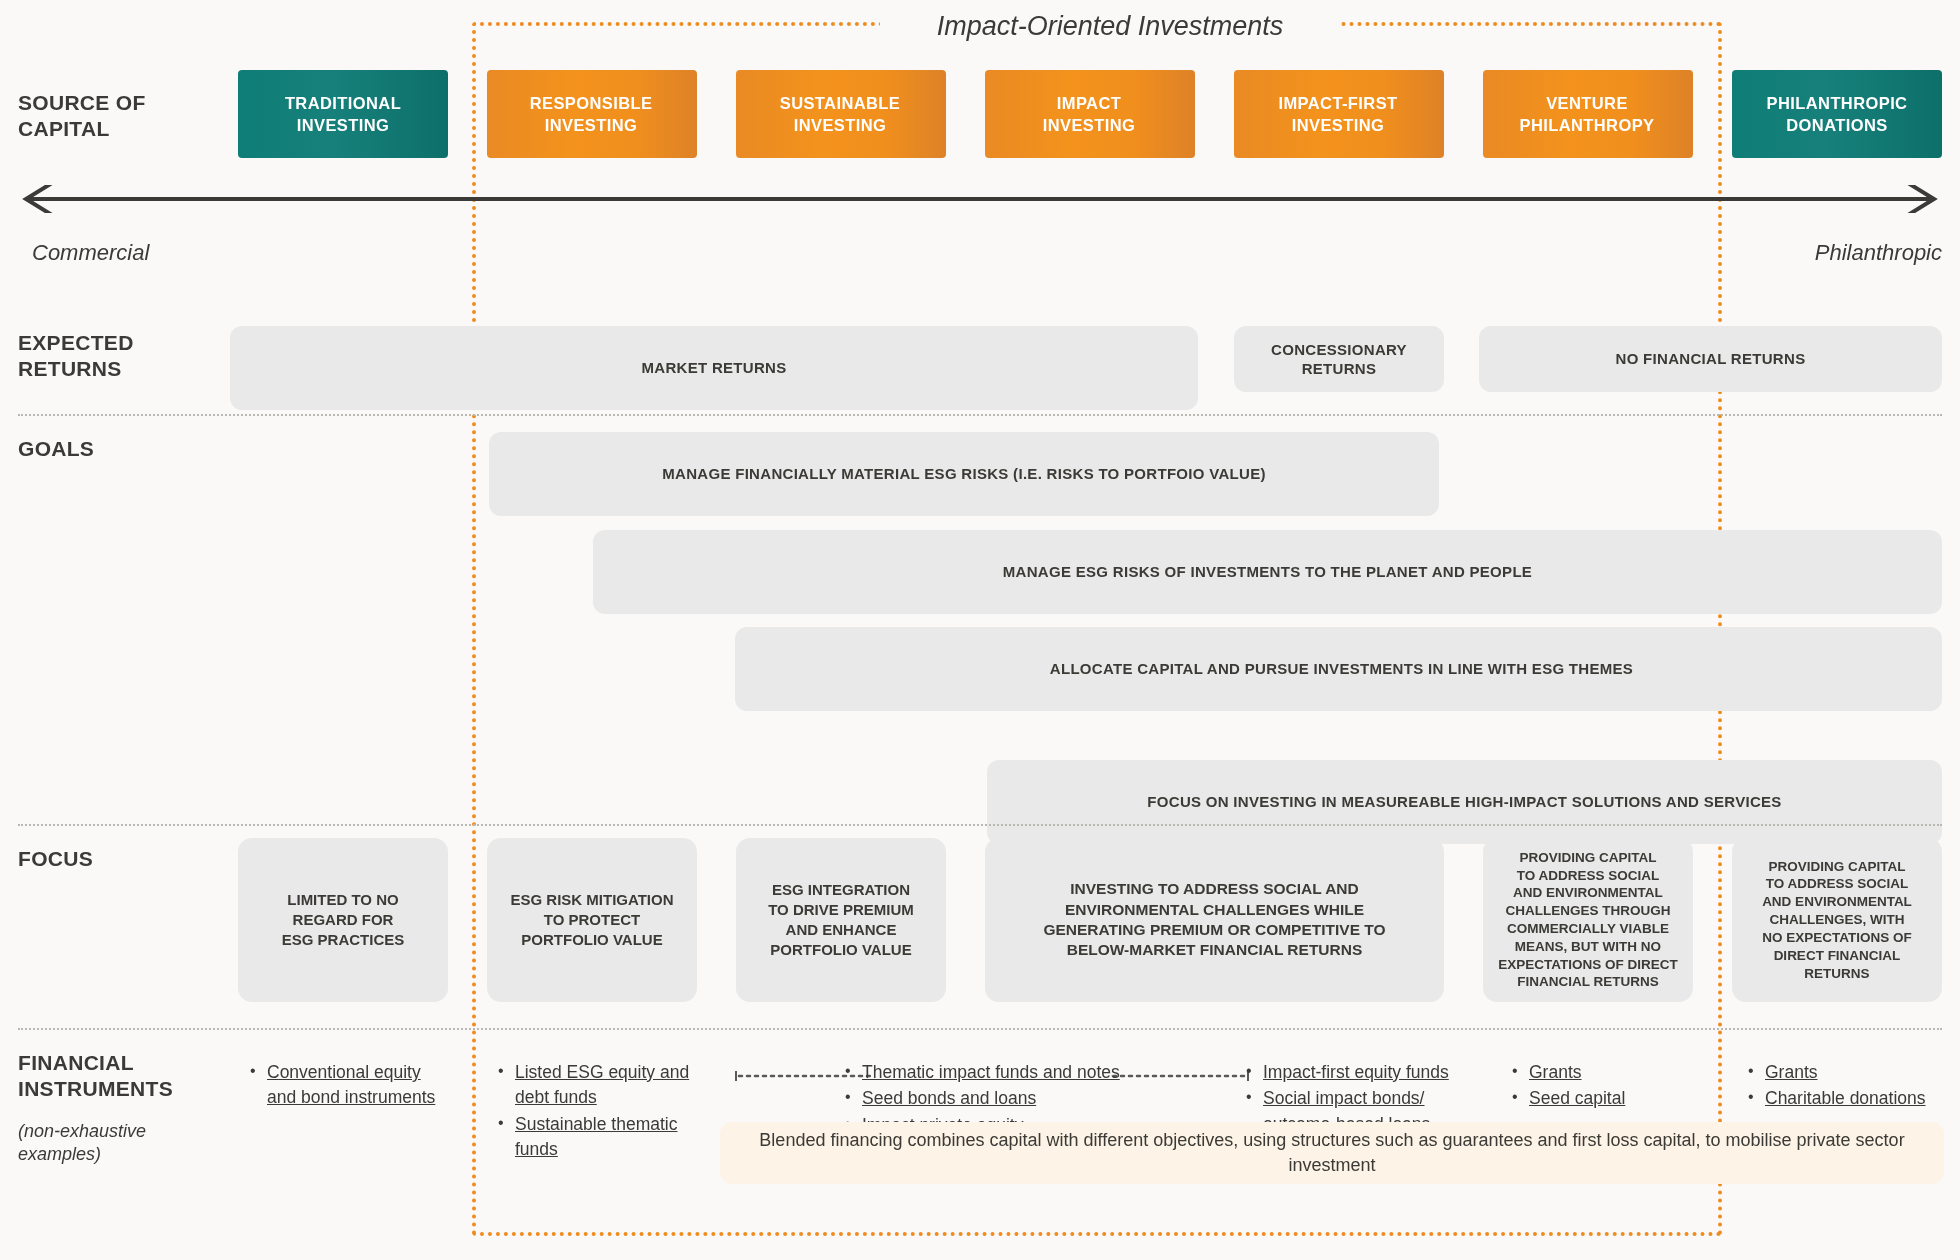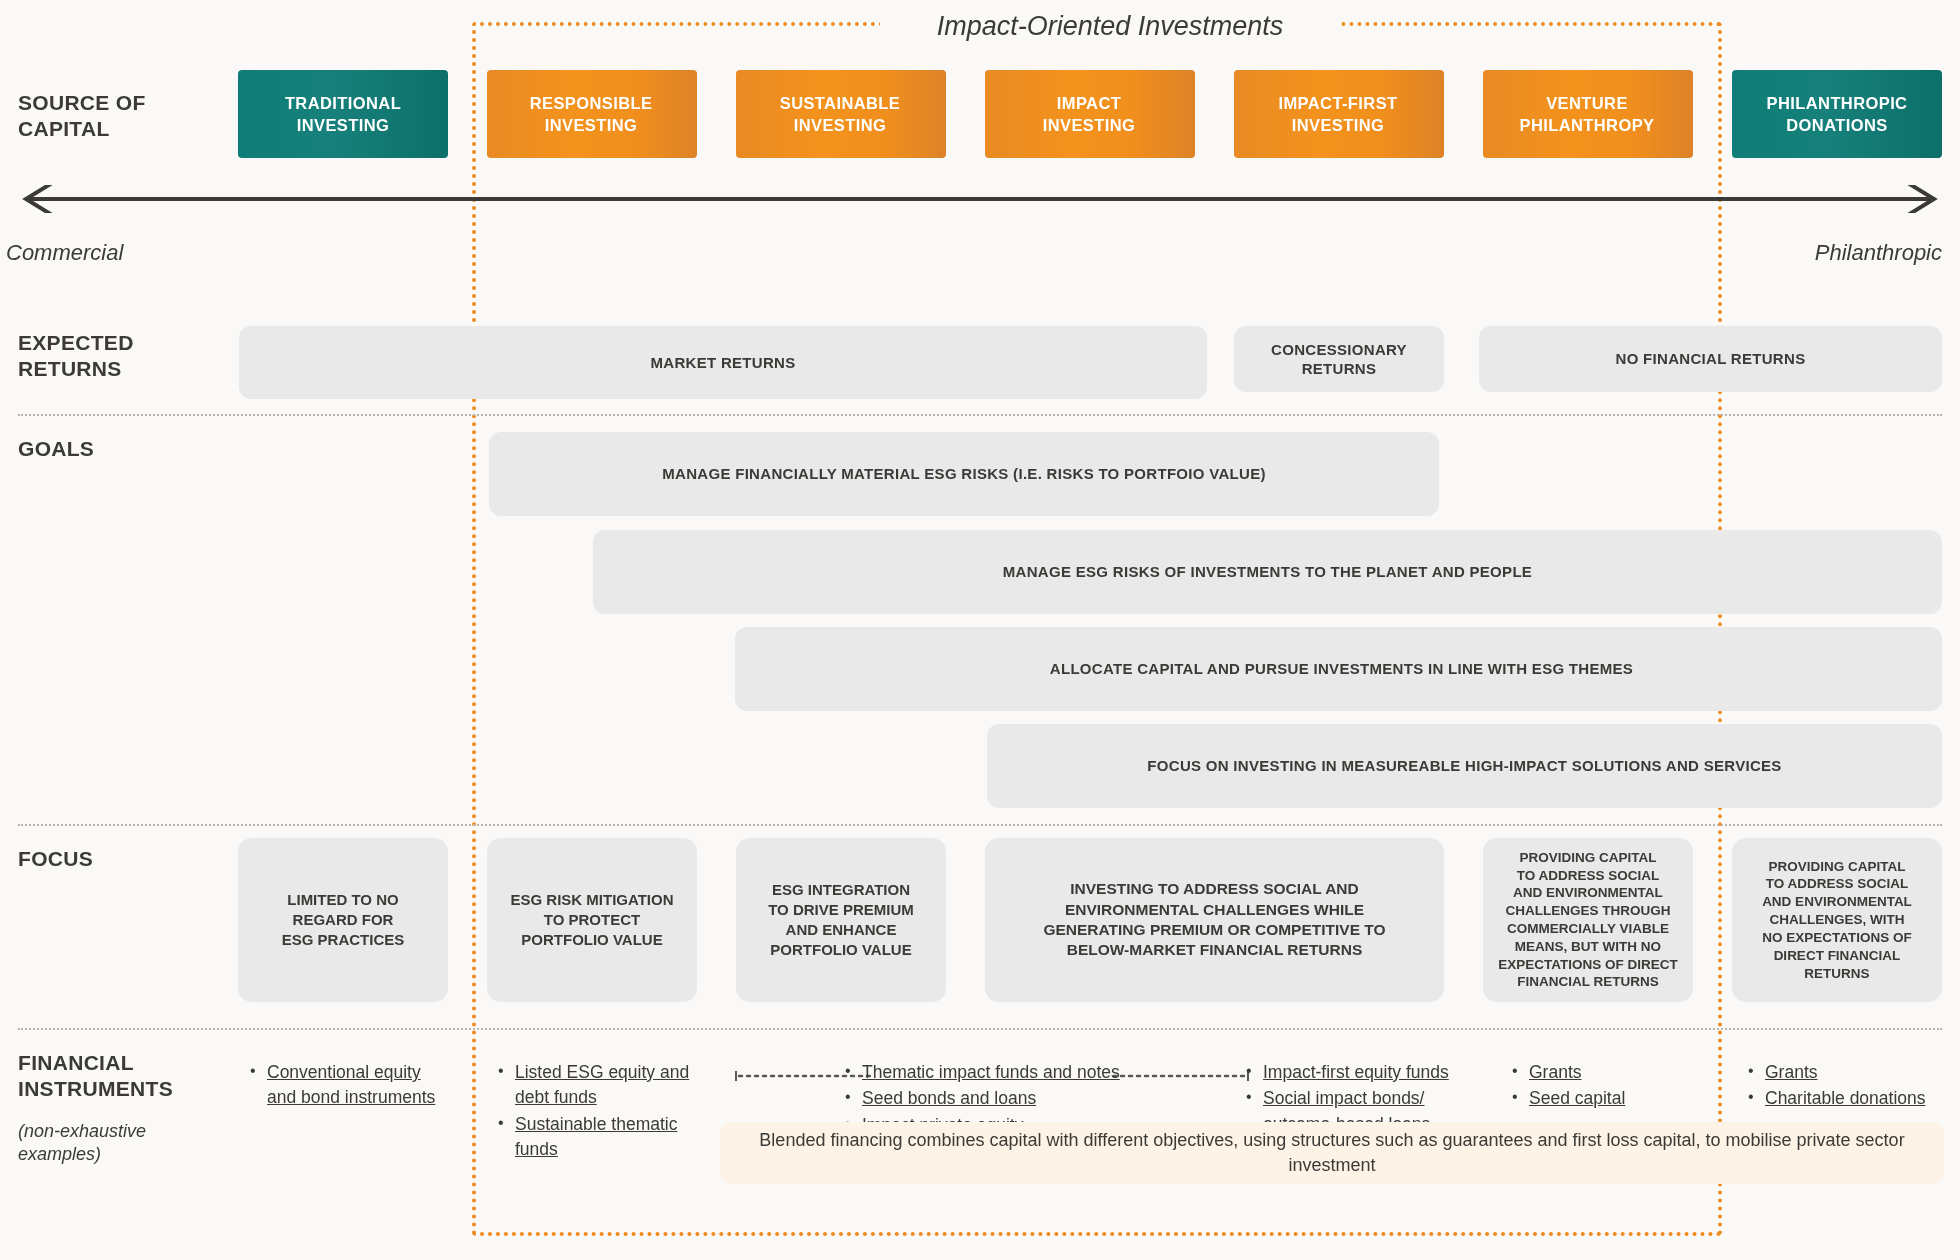--- a/index.html
+++ b/index.html
@@ -136,39 +136,39 @@
   <div class="abs cap-card cap-teal" style="left:1732px;width:210px;white-space:pre-line;">PHILANTHROPIC
 DONATIONS</div>
 
   <div class="abs" id="spectrum-arrow">
     <svg width="1924" height="28" viewBox="0 0 1924 28">
       <line x1="10" y1="14" x2="1914" y2="14" stroke="#3b3a36" stroke-width="4"></line>
       <polyline points="34,-2 8,14 34,30" fill="none" stroke="#3b3a36" stroke-width="4"></polyline>
       <polyline points="1890,-2 1916,14 1890,30" fill="none" stroke="#3b3a36" stroke-width="4"></polyline>
     </svg>
   </div>
-  <div class="spectrum-end" style="left:6px;text-align:center;">Commercial</div>
+  <div class="spectrum-end" style="left:32px;text-align:center;">Commercial</div>
   <div class="spectrum-end" style="right:18px;">Philanthropic</div>
 
   <div class="abs row-label" style="left:18px;top:330px;width:230px;white-space:pre-line;">EXPECTED
 RETURNS</div>
 
-  <div class="abs gbar" style="left:239px;top:326px;width:968px;height:73px;">MARKET RETURNS</div>
+  <div class="abs gbar" style="left:230px;top:326px;width:968px;height:84px;">MARKET RETURNS</div>
   <div class="abs gbar" style="left:1234px;top:326px;width:210px;height:66px;white-space:pre-line;">CONCESSIONARY
 RETURNS</div>
   <div class="abs gbar" style="left:1479px;top:326px;width:463px;height:66px;">NO FINANCIAL RETURNS</div>
 
   <div class="abs hsep" style="top:414px;"></div>
 
   <div class="abs row-label" style="left:18px;top:436px;width:200px;">GOALS</div>
 
   <div class="abs gbar" style="left:489px;top:432px;width:950px;height:84px;">MANAGE FINANCIALLY MATERIAL ESG RISKS (I.E. RISKS TO PORTFOIO VALUE)</div>
   <div class="abs gbar" style="left:593px;top:530px;width:1349px;height:84px;">MANAGE ESG RISKS OF INVESTMENTS TO THE PLANET AND PEOPLE</div>
   <div class="abs gbar" style="left:735px;top:627px;width:1207px;height:84px;padding-left:16px;">ALLOCATE CAPITAL AND PURSUE INVESTMENTS IN LINE WITH ESG THEMES</div>
-  <div class="abs gbar" style="left:987px;top:724px;width:955px;height:84px;">FOCUS ON INVESTING IN MEASUREABLE HIGH-IMPACT SOLUTIONS AND SERVICES</div>
+  <div class="abs gbar" style="left:987px;top:760px;width:955px;height:84px;">FOCUS ON INVESTING IN MEASUREABLE HIGH-IMPACT SOLUTIONS AND SERVICES</div>
 
   <div class="abs hsep" style="top:824px;"></div>
 
   <div class="abs row-label" style="left:18px;top:846px;width:200px;">FOCUS</div>
 
   <div class="abs focus-box" style="left:238px;width:210px;height:164px;font-size:15px;white-space:pre-line;">LIMITED TO NO
 REGARD FOR
 ESG PRACTICES</div>
   <div class="abs focus-box" style="left:487px;width:210px;height:164px;font-size:15px;white-space:pre-line;">ESG RISK MITIGATION
 TO PROTECT

